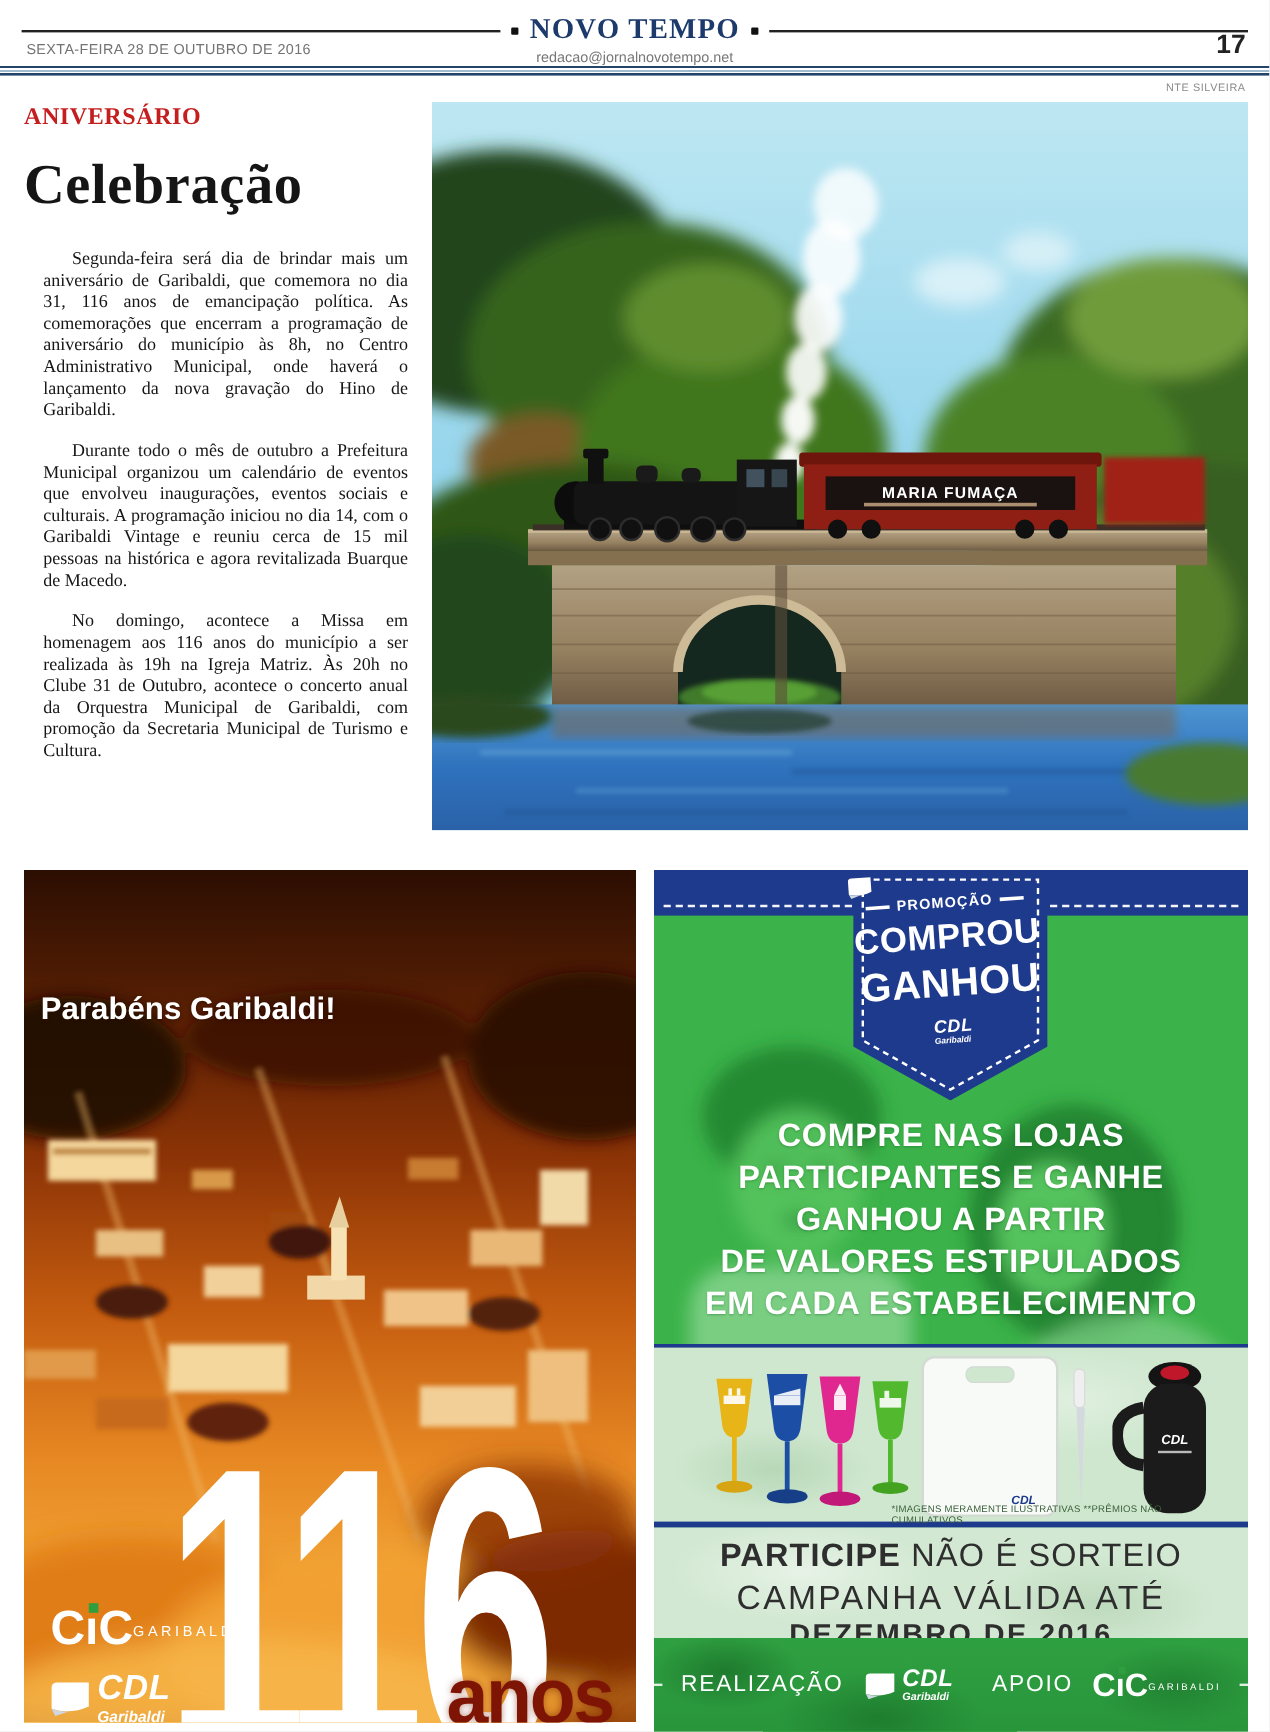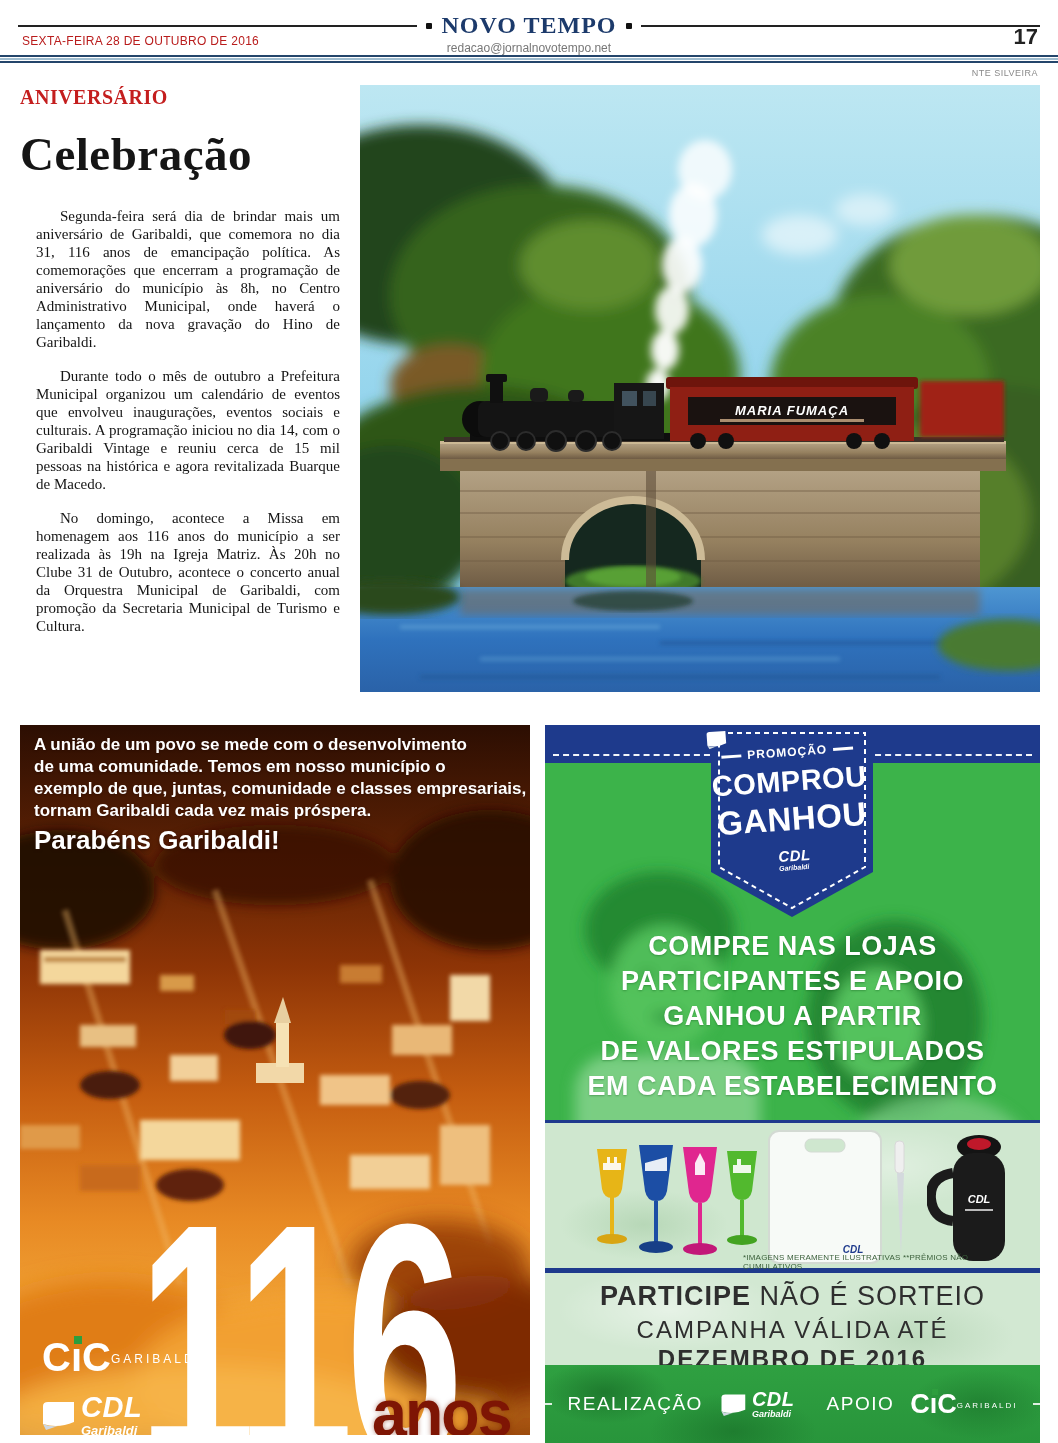--- a/index.html
+++ b/index.html
@@ -6,39 +6,39 @@
   #page{position:relative;width:1058px;height:1443px;background:#fff;margin:0 auto;
         font-family:"Liberation Sans",sans-serif;overflow:hidden;}
   #page *{box-sizing:border-box;}
 
   
   .mast-row{position:absolute;left:18px;right:18px;top:12px;display:flex;align-items:center;gap:9px;}
   .mast-line{flex:1;border-top:2px solid #222;}
   .mast-dot{width:6px;height:6px;background:#111;border-radius:1px;flex:0 0 auto;}
   .mast-title{margin:0;font-family:"Liberation Serif",serif;font-weight:bold;
               font-size:24px;letter-spacing:1px;color:#1c3a6b;white-space:nowrap;}
-  .mast-date{position:absolute;left:22px;top:34px;font-size:12px;color:#b91c1c;letter-spacing:.3px;}
+  .mast-date{position:absolute;left:22px;top:34px;font-size:12px;color:#737373;letter-spacing:.3px;}
   .mast-email{position:absolute;left:0;right:0;top:41px;text-align:center;font-size:12px;color:#777;}
   .mast-page{position:absolute;right:20px;top:24px;font-size:22px;font-weight:bold;color:#222;}
   .mast-rule{position:absolute;left:0;right:0;top:55px;height:8px;
      background:linear-gradient(#24456b 0 2px,#fff 2px 3px,#9fbccf 3px 5px,#fff 5px 6px,#24456b 6px 8px);}
   .photo-credit{position:absolute;right:20px;top:68px;font-size:9px;color:#8a8a8a;letter-spacing:.5px;}
 
   
   #article{position:absolute;left:20px;top:86px;width:336px;}
   .kicker{font-family:"Liberation Serif",serif;font-weight:bold;font-size:20px;color:#c41e1e;
           letter-spacing:.5px;margin:0 0 18px 0;}
   .subhead{font-size:19px;line-height:30px;color:#3c3c3c;margin:0 0 22px 0;width:322px;}
   .headline{font-family:"Liberation Serif",serif;font-weight:bold;font-size:47px;color:#151515;
             margin:14px 0 26px 0;letter-spacing:.5px;}
   .body-copy p{font-family:"Liberation Serif",serif;font-size:15px;line-height:18px;color:#151515;
                text-align:justify;text-indent:24px;margin:16px;}
 
   
-  #article-photo{position:absolute;left:360px;top:85px;width:680px;height:607px;margin:0;overflow:hidden;font-style:italic;}
+  #article-photo{position:absolute;left:360px;top:85px;width:680px;height:607px;margin:0;overflow:hidden;}
   #article-photo svg{display:block;}
 
   
   #ad-left{position:absolute;left:20px;top:725px;width:510px;height:710px;overflow:hidden;}
   #ad-left .bg{position:absolute;inset:0;}
   .adl-msg{position:absolute;left:14px;top:9px;z-index:2;color:#fff;font-weight:bold;
            font-size:17px;line-height:22px;text-shadow:0 1px 2px rgba(40,10,0,.6);}
   .adl-greeting{position:absolute;left:14px;top:100px;z-index:2;color:#fff;font-weight:800;
            font-size:26px;text-shadow:0 1px 3px rgba(40,10,0,.6);}
   .adl-116{position:absolute;left:118px;top:448px;z-index:1;color:#fff;font-weight:800;
@@ -96,21 +96,21 @@
   .board{position:absolute;left:222px;top:6px;}
   .thermos{position:absolute;left:382px;top:8px;}
   .disclaimer{position:absolute;left:198px;top:130px;width:240px;font-size:8px;color:#3a5f3a;
               letter-spacing:.2px;}
   .participate-band{position:absolute;left:0;right:0;top:548px;height:92px;z-index:2;text-align:center;
      background:radial-gradient(160px 60px at 25% 40%,rgba(255,255,255,.45),transparent 70%),
                 radial-gradient(140px 60px at 75% 70%,rgba(170,205,170,.5),transparent 70%),#d2e8d2;
      color:#2e2e2e;}
   .pb-line1{margin-top:8px;font-size:27px;letter-spacing:1px;}
   .pb-line1 b{font-weight:800;}
-  .pb-line2{margin-top:4px;font-size:24px;letter-spacing:2px;}
+  .pb-line2{margin-top:4px;font-size:28px;letter-spacing:2px;}
   .pb-line3{margin-top:1px;font-size:24px;font-weight:700;letter-spacing:2px;}
   .adr-footer{position:absolute;left:0;right:0;top:640px;height:78px;z-index:2;display:flex;
      align-items:center;justify-content:center;gap:16px;color:#fff;
      background:radial-gradient(90px 45px at 12% 35%,rgba(18,95,32,.55),transparent 70%),
                 radial-gradient(120px 55px at 38% 85%,rgba(18,95,32,.45),transparent 70%),
                 radial-gradient(100px 50px at 88% 50%,rgba(18,95,32,.4),transparent 70%),
                 linear-gradient(#2fa041,#28953b);}
   .f-dash{width:110px;border-top:2px dashed rgba(255,255,255,.85);}
   .f-label{font-size:19px;letter-spacing:1.5px;font-weight:400;}
   .f-div{width:1px;height:46px;background:rgba(255,255,255,.65);}
@@ -335,26 +335,20 @@
         <polygon points="254,298 271,298 263,272" fill="#e8cfa0"></polygon>
       </g>
       <g filter="url(#lb12)">
         <ellipse cx="90" cy="630" rx="150" ry="75" fill="#e07d12"></ellipse>
         <ellipse cx="300" cy="655" rx="185" ry="85" fill="#f2a030"></ellipse>
         <ellipse cx="470" cy="615" rx="120" ry="65" fill="#7e2c06"></ellipse>
         <ellipse cx="180" cy="700" rx="210" ry="60" fill="#f7b64a" opacity=".85"></ellipse>
         <ellipse cx="420" cy="540" rx="90" ry="45" fill="#8a3008" opacity=".8"></ellipse>
       </g>
     </svg>
-    <div class="adl-msg">
-      <div>A união de um povo se mede com o desenvolvimento</div>
-      <div>de uma comunidade. Temos em nosso município o</div>
-      <div>exemplo de que, juntas, comunidade e classes empresariais,</div>
-      <div>tornam Garibaldi cada vez mais próspera.</div>
-    </div>
     <div class="adl-greeting">Parabéns Garibaldi!</div>
     <div class="adl-116">116</div>
     <div class="adl-anos">anos</div>
     <div id="adl-cic" class="cic cic-lg">
       <span class="cic-word"><span>C</span><span class="cic-i">ı</span><span>C</span></span>
       <span class="cic-sub">GARIBALDI</span>
     </div>
     <div id="adl-cdl" class="cdl cdl-lg">
       <svg width="36" height="30" viewBox="0 0 36 30">
         <path d="M3,6 Q3,2 8,2 L34,2 L34,22 Q18,29 3,24 Z" fill="#ffffff"></path>
@@ -414,21 +408,21 @@
           </svg>
           <span class="txt">
               <span class="name">CDL</span>
               <span class="sub">Garibaldi</span>
             </span>
         </div>
       </div>
     </div>
     <div class="adr-headline">
       <div>COMPRE NAS LOJAS</div>
-      <div>PARTICIPANTES E APOIO</div>
+      <div>PARTICIPANTES E GANHE</div>
       <div>GANHOU A PARTIR</div>
       <div>DE VALORES ESTIPULADOS</div>
       <div>EM CADA ESTABELECIMENTO</div>
     </div>
 
     <div class="prize-strip">
       <svg class="flutes" width="180" height="112" viewBox="0 0 180 112">
         <g>
           <path d="M10,4 h30 l-5,40 q-2,9 -10,9 q-8,0 -10,-9 Z" fill="#e7b517"></path>
           <rect x="23" y="52" width="4" height="38" fill="#e7b517"></rect>

